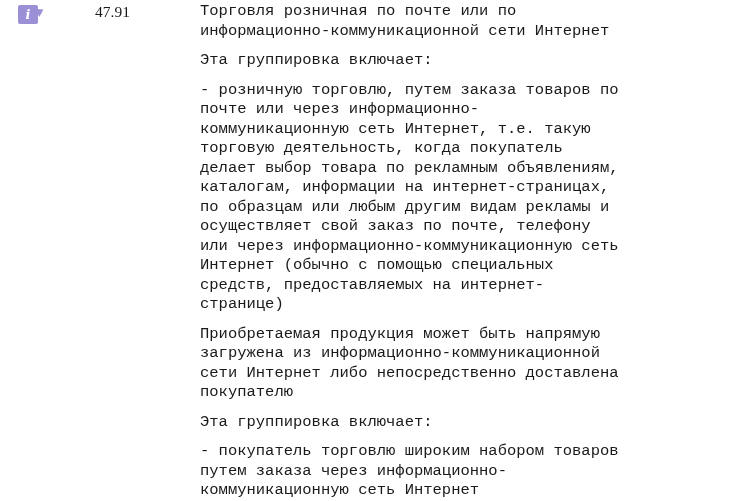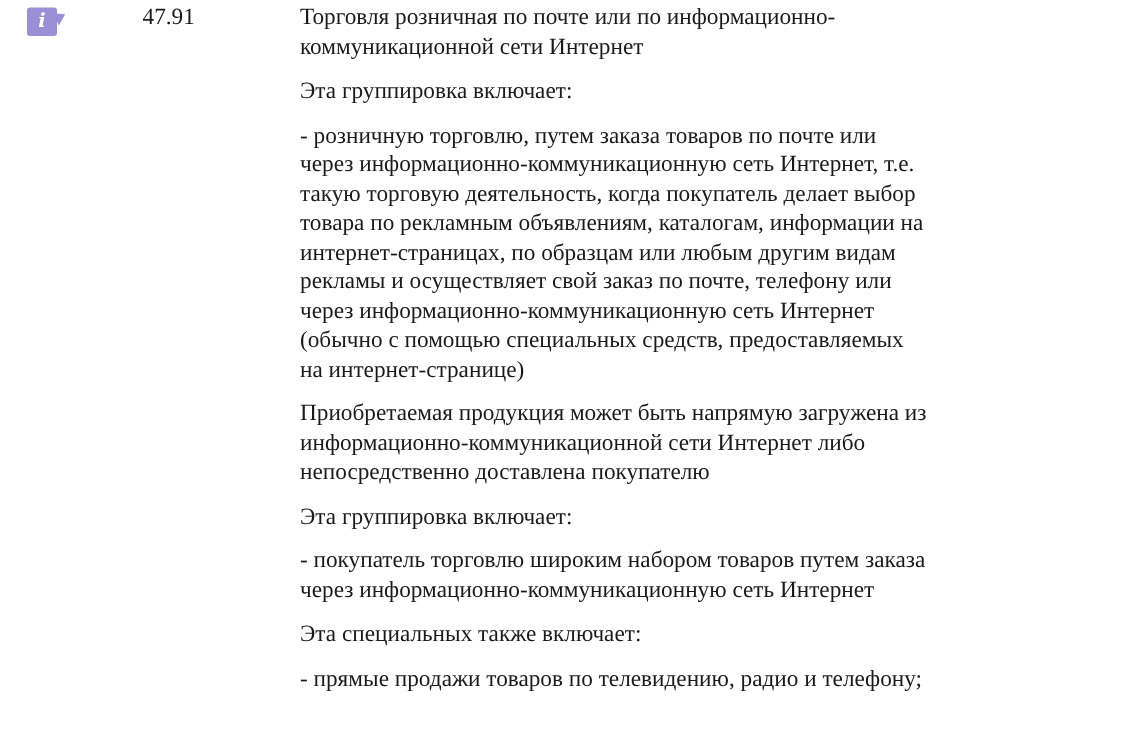--- a/index.html
+++ b/index.html
@@ -61,20 +61,21 @@
     text-align: center;
   }
   .content {
     position: absolute;
     left: 200px;
     top: 2px;
     width: 420px;
   }
   .content p {
     margin: 0 0 10px 0;
+    font-family: Liberation Mono, monospace;
   }
 </style>
 </head>
 <body>
 
 <div class="page">
   <div class="info-icon">
     <span class="glyph">i</span>
   </div>
 

